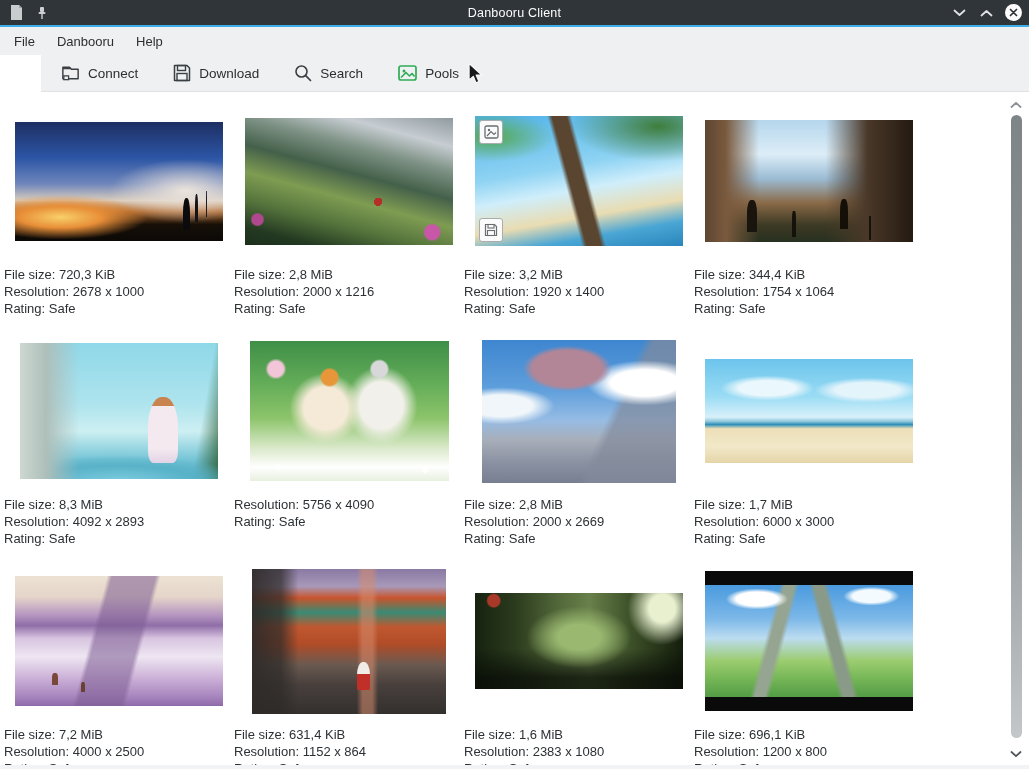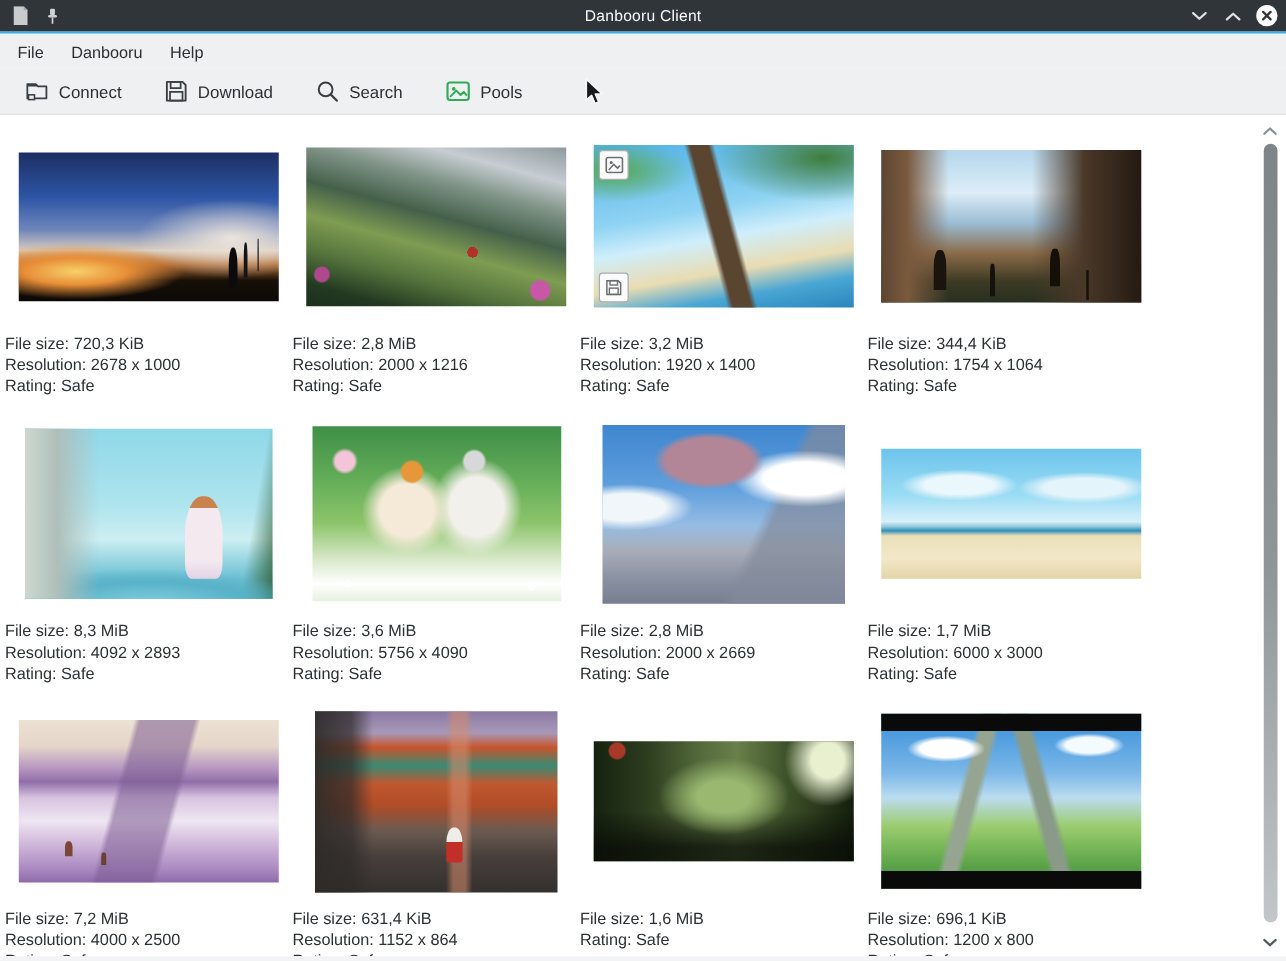--- a/index.html
+++ b/index.html
@@ -29,21 +29,21 @@
     height:28px;background:var(--chrome-bg,#eff0f1);
     display:flex;align-items:center;padding-left:3px;
     font-size:13px;color:var(--chrome-fg,#2b2f33);
   }
   .menu-item{padding:5px 11px;border-radius:3px;text-align:center;}
   
   .toolbar{
     height:36px;background:var(--chrome-bg,#eff0f1);
     border-bottom:1px solid #e0e2e4;
     display:flex;align-items:center;padding-left:10px;
-    font-size:13.5px;color:var(--chrome-fg,#2b2f33);
+    font-size:13.5px;color:var(--chrome-fg,#2b2f33);margin-left:41px;
   }
   .tool-btn{display:flex;align-items:center;gap:7px;padding:5px 9px;margin-right:16px;border-radius:3px;}
   .tool-btn svg{display:block;}
   
   .content{position:absolute;top:92px;left:0;right:0;bottom:4px;overflow:hidden;background:var(--content-bg,#fff);}
   .grid{
     display:grid;grid-template-columns:repeat(4,230px);grid-auto-rows:230px;
     margin-left:4px;padding-top:4px;
   }
   .cell{display:flex;flex-direction:column;}
@@ -320,21 +320,20 @@
   </div>
 
   <div class="cell">
     <div class="thumbwrap">
       <div class="thumb t6">
         
         
       </div>
     </div>
     <div class="meta">
-      <div class="l-size">File size: 3,6 MiB</div>
       <div class="l-res">Resolution: 5756 x 4090</div>
       <div class="l-rating">Rating: Safe</div>
     </div>
   </div>
 
   <div class="cell">
     <div class="thumbwrap">
       <div class="thumb t7">
         
         
@@ -391,20 +390,21 @@
 
   <div class="cell">
     <div class="thumbwrap">
       <div class="thumb t11">
         
         
       </div>
     </div>
     <div class="meta">
       <div class="l-size">File size: 1,6 MiB</div>
+      <div class="l-res">Resolution: 2383 x 1080</div>
       <div class="l-rating">Rating: Safe</div>
     </div>
   </div>
 
   <div class="cell">
     <div class="thumbwrap">
       <div class="thumb t12">
         
         
       </div>

